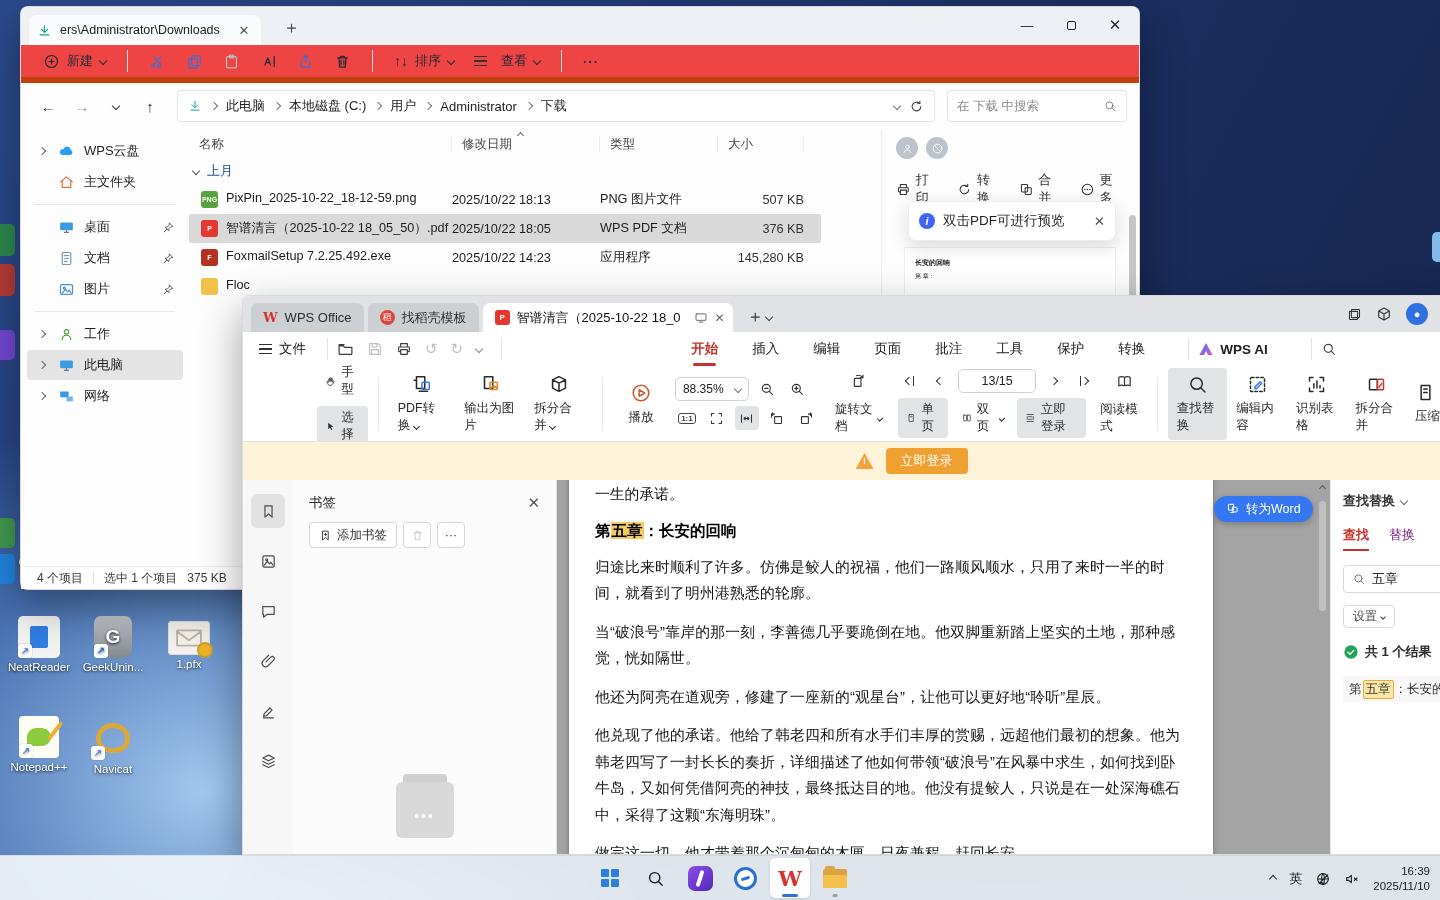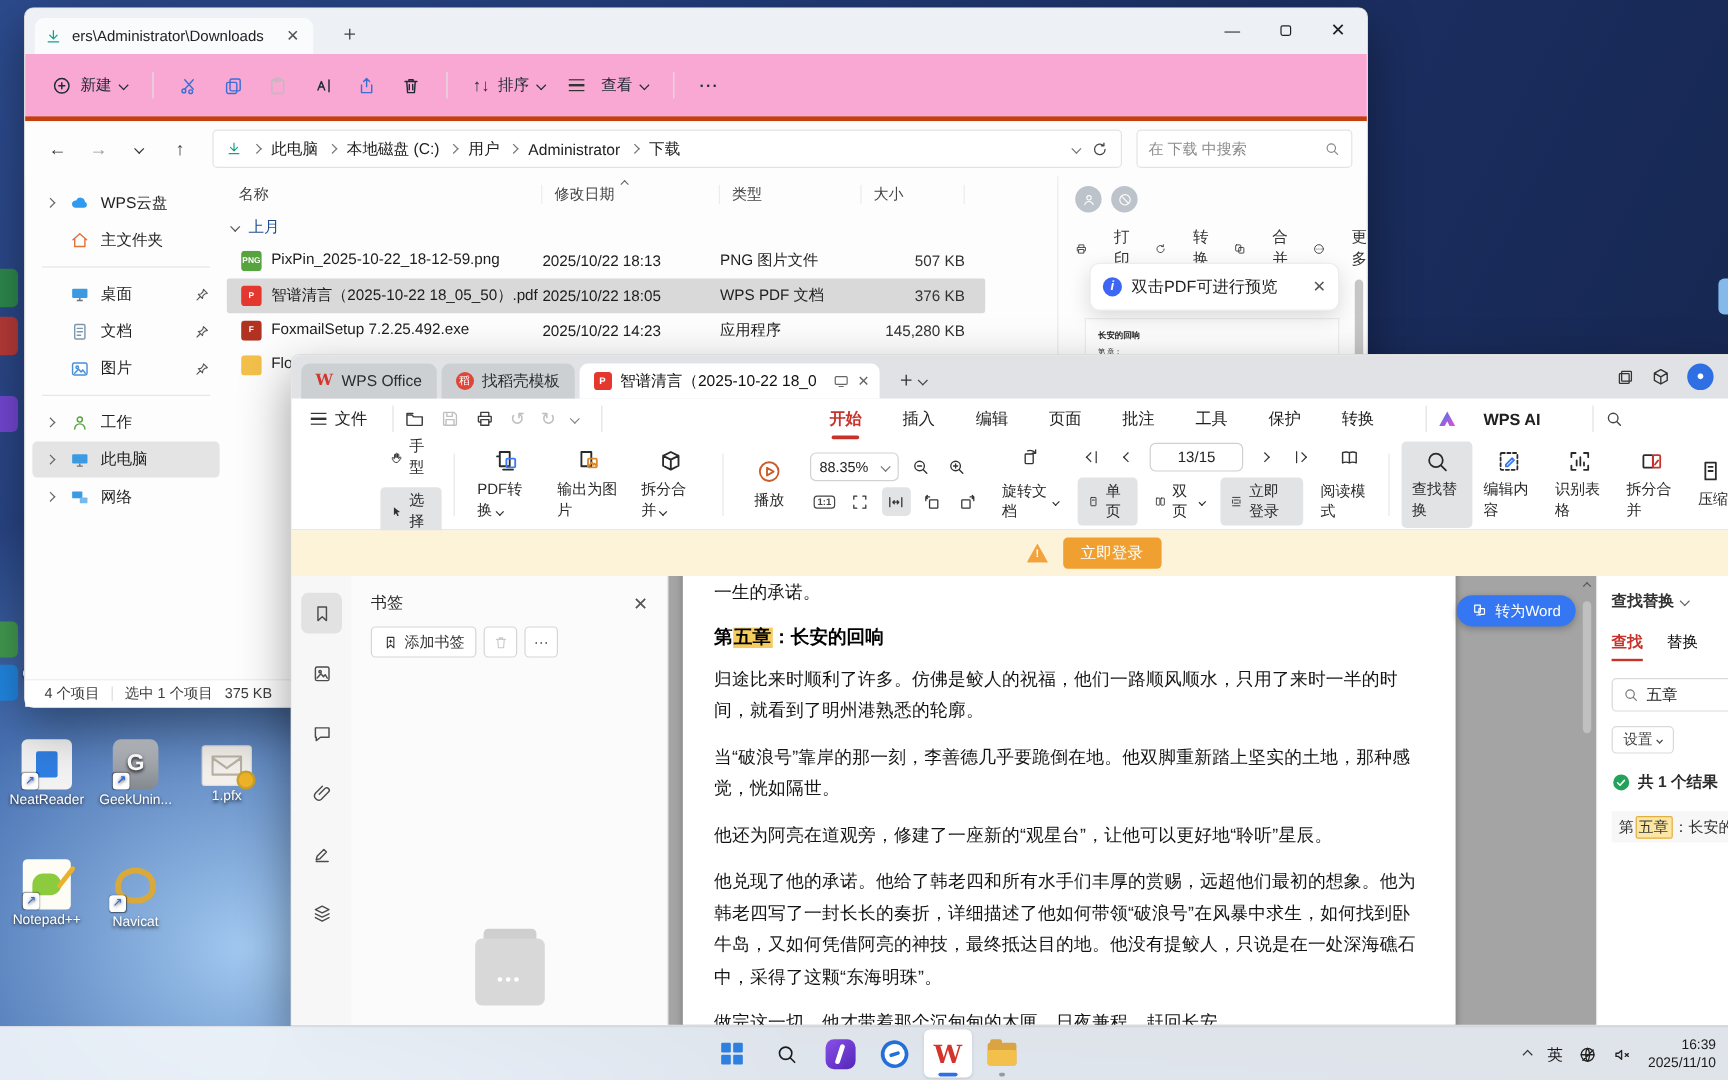--- a/index.html
+++ b/index.html
@@ -18,21 +18,21 @@
 .sliver{position:absolute;border-radius:0 5px 5px 0;opacity:.9}
 
 .explorer{left:20px;top:6px;width:1120px;height:584px;border-radius:8px;background:#fdfdfd;display:flex;flex-direction:column}
 .ex-tabs{height:38px;background:#edf1f6;border-radius:8px 8px 0 0;display:flex;align-items:flex-end;padding-left:8px;position:relative;flex:none}
 .ex-tab{width:232px;height:30px;background:#f9fbfd;border-radius:8px 8px 0 0;display:flex;align-items:center;gap:8px;padding:0 8px;font-size:12.5px;color:#222}
 .ex-tab .x{margin-left:auto;color:#555;font-size:13px;width:18px;text-align:center;border-radius:4px}
 .newtab{font-size:17px;color:#444;margin-left:16px;padding:0 6px 6px}
 .wc{position:absolute;top:2px;right:2px;display:flex;height:32px}
 .wc>span{width:44px;display:flex;align-items:center;justify-content:center;color:#222;font-size:13px}
 .wc .mx i{display:block;width:9px;height:9px;border:1.2px solid #222;border-radius:2px}
-.ex-toolbar{height:56px;display:flex;align-items:center;padding:0 14px;gap:4px;background:#f9a8d4;border-bottom:4px solid #c2410c;flex:none}
+.ex-toolbar{height:38px;display:flex;align-items:center;padding:0 14px;gap:4px;background:#ef4444;border-bottom:6px solid #c2410c;flex:none}
 .tbi{display:flex;align-items:center;gap:7px;font-size:13px;color:#1f2937;padding:5px 8px;border-radius:4px}
 .tbi.dim{color:#bcbcbc}
 .sep{width:1px;height:22px;background:#e2e2e2;margin:0 9px;flex:none}
 .ex-addr{height:46px;display:flex;align-items:center;padding:0 12px;gap:4px;background:#fdfdfd;flex:none}
 .nav-a{width:30px;height:28px;display:flex;align-items:center;justify-content:center;color:#333;font-size:15px;border-radius:4px}
 .crumbbox{flex:1;height:32px;border:1px solid #e3e3e3;border-radius:4px;background:#fff;display:flex;align-items:center;gap:9px;padding:0 10px;margin:0 8px;font-size:13px;color:#222}
 .crumbbox .spacer{flex:1}
 .searchbox{width:180px;height:32px;border:1px solid #e3e3e3;border-radius:4px;background:#fff;display:flex;align-items:center;padding:0 9px;gap:6px}
 .searchbox input{border:0;outline:0;flex:1;font-size:12.5px;color:#333;background:transparent;min-width:0}
 .searchbox input::placeholder{color:#8b8b8b}
@@ -50,21 +50,21 @@
 .grp{height:28px;display:flex;align-items:center;gap:8px;font-size:13px;color:#1d4e8f;padding-left:4px}
 .frow{height:29px;display:flex;align-items:center;font-size:12.7px;color:#1d1d1d;border-radius:2px;margin-right:60px}
 .frow.sel{background:#d9d9d9}
 .frow .nm{width:263px;display:flex;align-items:flex-start;gap:8px;padding-left:12px;white-space:nowrap;overflow:hidden}
 .frow .dt{width:148px}.frow .ty{width:118px}.frow .sz{width:86px;text-align:right;color:#333}
 .fico{width:17px;height:17px;flex:none;border-radius:3px;display:flex;align-items:center;justify-content:center;font-size:7px;font-weight:bold;color:#fff}
 .ex-prev{width:258px;border-left:1px solid #ececec;position:relative;padding:8px 14px;flex:none}
 .avrow{display:flex;gap:8px;margin-bottom:12px}
 .av{width:22px;height:22px;border-radius:50%;background:#bdc3ca;color:#fff;display:flex;align-items:center;justify-content:center}
 .pacts{display:flex;gap:16px;font-size:13px;color:#333}
-.pact{display:flex;align-items:center;gap:22px}
+.pact{display:flex;align-items:center;gap:5px}
 .ptip{position:absolute;left:26px;top:72px;width:208px;height:40px;background:#fff;border:1px solid #ededed;border-radius:8px;box-shadow:0 6px 18px rgba(0,0,0,.14);display:flex;align-items:center;gap:8px;padding:0 10px;font-size:13.5px;color:#1f1f1f;z-index:3}
 .ptip .ib{width:16px;height:16px;border-radius:50%;background:#3f65f5;color:#fff;font-size:11px;display:flex;align-items:center;justify-content:center;font-style:italic;font-weight:bold;flex:none}
 .ptip .x{margin-left:auto;color:#555}
 .pthumb{position:absolute;left:22px;top:118px;width:212px;height:70px;background:#fff;border:1px solid #eee;padding:8px 10px;font-size:7px;color:#222;line-height:2}
 .exscroll{position:absolute;right:3px;top:46px;width:7px;height:230px}
 .exscroll .th{width:7px;height:95px;background:#c6c6c6;border-radius:4px;margin-top:40px}
 .ex-status{height:23px;border-top:1px solid #ededed;display:flex;align-items:center;gap:10px;padding:0 16px;font-size:12px;color:#3c3c3c;flex:none;background:#fff}
 .vd{width:1px;height:12px;background:#dcdcdc}
 
 .wps{left:242px;top:295px;width:1198px;height:560px;border-radius:8px 0 0 0;display:flex;flex-direction:column;border-right:0}
@@ -127,21 +127,21 @@
 .tail{font-size:14.8px;line-height:26.5px}
 .page h3{font-size:15.5px;margin:13px 0 5px;color:#000}
 .page p{font-size:14.8px;line-height:26.5px;margin:12px 0;letter-spacing:.2px}
 .hlt{background:#f5cd5f;padding:0 1px}
 .toword{position:absolute;left:657px;top:16px;height:26px;background:#3577f2;border-radius:13px;color:#fff;font-size:12.5px;display:flex;align-items:center;gap:6px;padding:0 12px;box-shadow:0 2px 6px rgba(0,0,0,.25)}
 .dscroll{position:absolute;right:2px;top:6px;width:12px;height:360px;display:flex;flex-direction:column;align-items:center}
 .dscroll .th{width:7px;height:110px;background:#c0c0c0;border-radius:4px;margin-top:10px}
 .fpanel{width:110px;background:#fff;border-left:1px solid #e4e4e4;padding:12px 0 0 12px;font-size:13px;color:#2b2b2b;flex:none}
 .fphead{display:flex;align-items:center;gap:6px;font-weight:bold;color:#333}
 .fptabs{display:flex;gap:20px;margin-top:16px}
-.fptab{padding-bottom:5px;color:#000000}
+.fptab{padding-bottom:5px;color:#701a75}
 .fptab.act{color:#c7322a;border-bottom:2.5px solid #c7322a;font-weight:bold}
 .fpsearch{margin-top:14px;width:130px;height:28px;border:1px solid #d9d9d9;border-radius:4px;display:flex;align-items:center;gap:6px;padding:0 8px;color:#777}
 .fpsearch input{border:0;outline:0;width:70px;font-size:13px;color:#222;background:transparent}
 .fpset{margin-top:12px;width:52px;height:23px;border:1px solid #d9d9d9;border-radius:4px;display:flex;align-items:center;justify-content:center;gap:4px;font-size:12px;color:#444}
 .fpres{margin-top:15px;display:flex;align-items:center;gap:6px;font-weight:bold;font-size:13px}
 .fpmatch{margin-top:15px;width:140px;height:26px;background:#f7f7f7;display:flex;align-items:center;padding:0 6px;font-size:12.5px;color:#333;white-space:nowrap}
 .mchip{background:#fbe7a3;border:1px solid #e2ae3d;border-radius:2px;padding:0 2px;margin:0 1px}
 
 .taskbar{position:absolute;left:0;right:0;bottom:0;height:45px;background:rgba(241,245,250,.92);border-top:1px solid rgba(0,0,0,.06);backdrop-filter:blur(6px);z-index:50}
 .tcenter{position:absolute;left:50%;top:2px;transform:translateX(0);display:flex;gap:5px;margin-left:-130px}
@@ -594,21 +594,21 @@
     <div class="sep"></div>
     <span class="mi act" style="margin-left:180px">开始</span>
     <span class="mi">插入</span>
     <span class="mi">编辑</span>
     <span class="mi">页面</span>
     <span class="mi">批注</span>
     <span class="mi">工具</span>
     <span class="mi">保护</span>
     <span class="mi">转换</span>
     <div class="sep"></div>
-    <span class="mi" style="display:flex;align-items:center;gap:22px;font-weight:bold">
+    <span class="mi" style="display:flex;align-items:center;gap:6px;font-weight:bold">
       <svg width="16" height="14" viewBox="0 0 24 20">
           <defs>
             <linearGradient id="ai" x1="0" y1="0" x2="1" y2="1">
               <stop offset="0" stop-color="#3a7bf0"></stop>
               <stop offset="1" stop-color="#e44fd0"></stop>
             </linearGradient>
           </defs>
           <path fill="url(#ai)" d="M12 1l10 18h-7l-3-6-3 6H2z"></path>
         </svg>
       <span>WPS AI</span>

